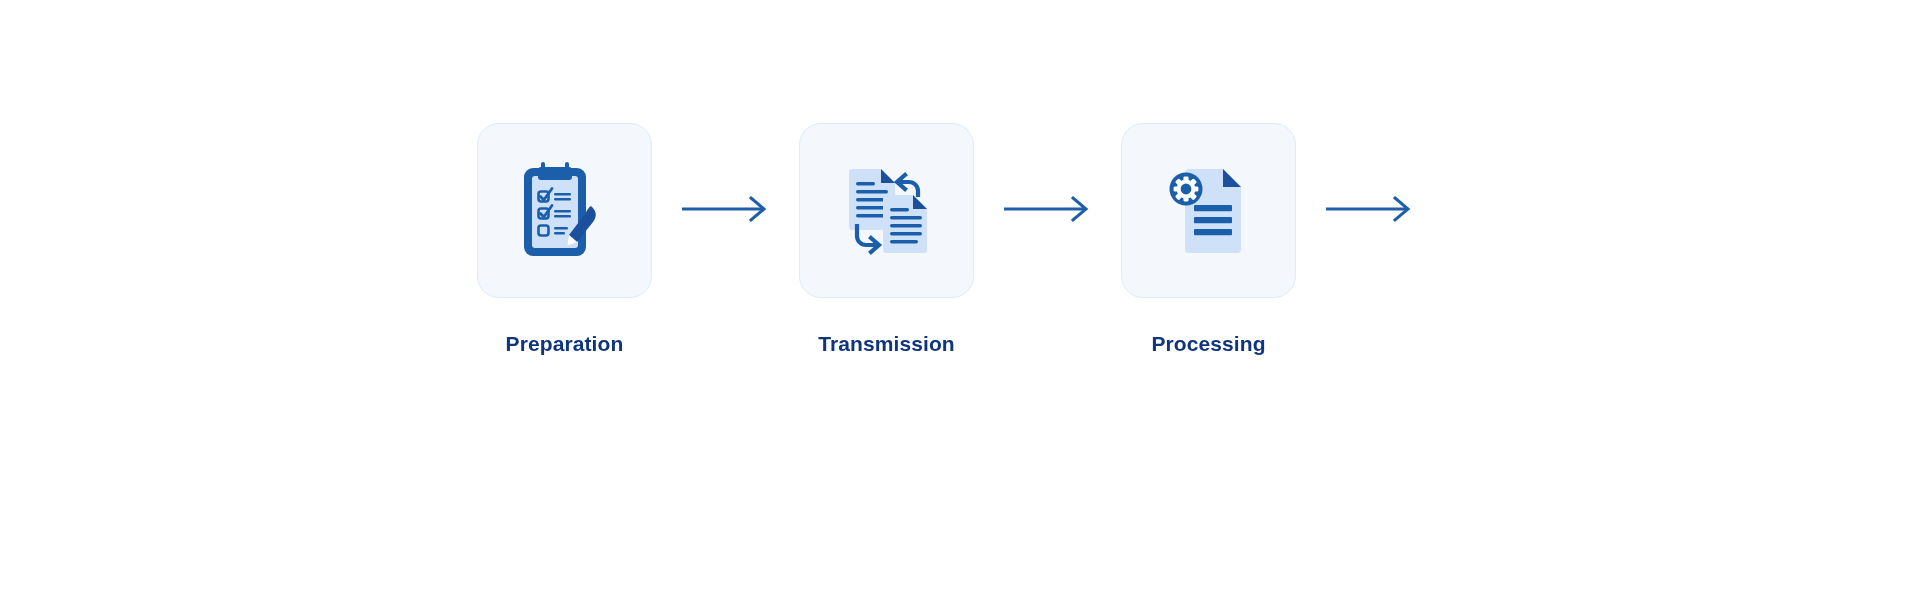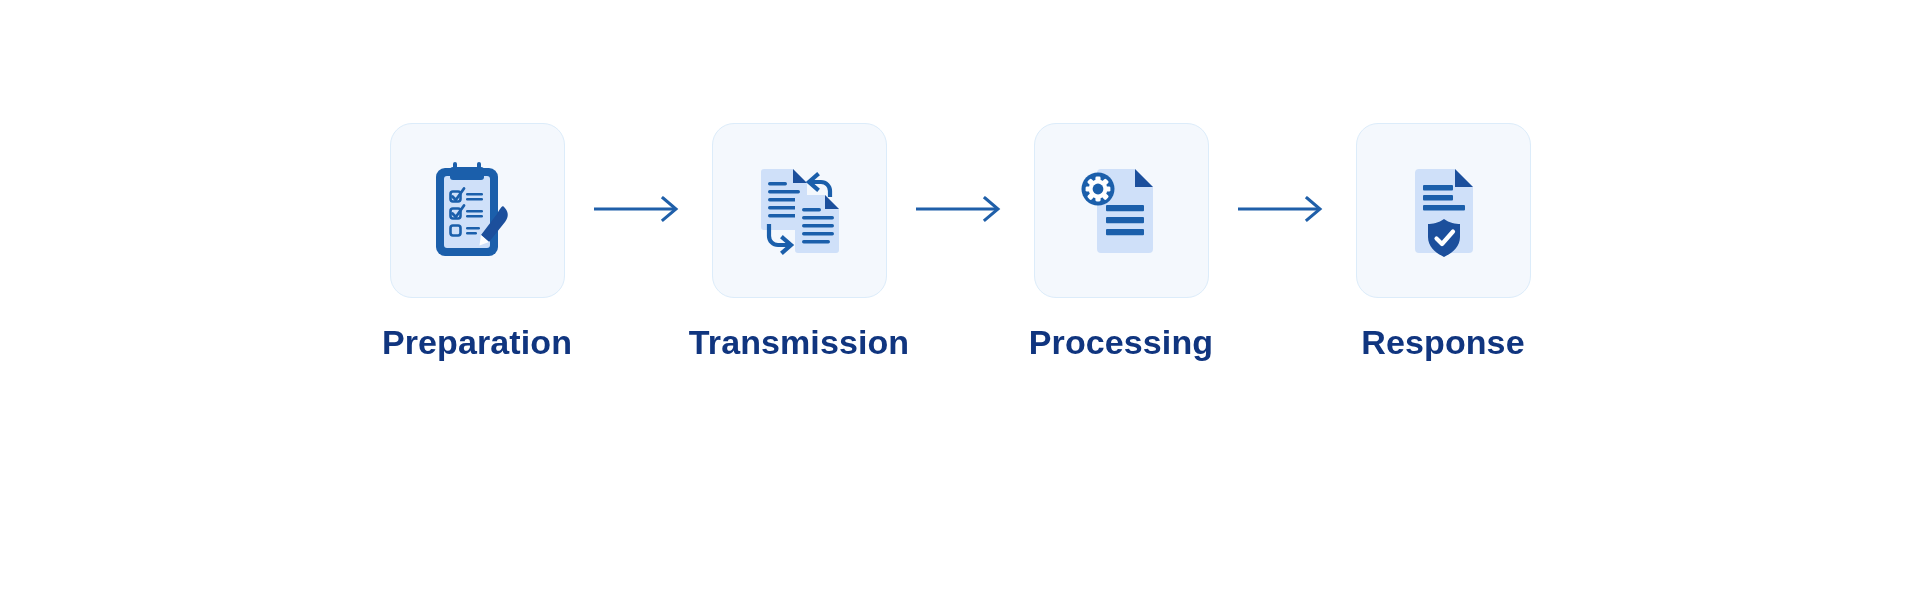--- a/index.html
+++ b/index.html
@@ -32,22 +32,22 @@
     box-sizing:border-box;
     background:#f4f8fd;
     border:1.5px solid #dcecfa;
     border-radius:22px;
     display:flex;
     align-items:center;
     justify-content:center;
   }
   .card svg{display:block;}
   .label{
-    margin-top:27px;
-    font-size:34px;
+    margin-top:35px;
+    font-size:21px;
     font-weight:bold;
     color:#10357f;
     letter-spacing:.1px;
     white-space:nowrap;
     line-height:1;
   }
   .connector{
     width:147px;
     height:175px;
     display:flex;
@@ -181,34 +181,15 @@
 
     <div class="connector">
       <span>
         <svg width="92" height="30" viewBox="0 0 92 30">
           <line x1="2" y1="15" x2="82" y2="15" stroke="#1f5fa9" stroke-width="3"></line>
           <polyline points="71,4 84,15 71,26" fill="none" stroke="#1f5fa9" stroke-width="3" stroke-linecap="square" stroke-linejoin="miter"></polyline>
         </svg>
       </span>
     </div>
 
-    <div class="step">
-      <div class="card">
-        <span>
-          <svg width="92" height="100" viewBox="0 0 92 100">
-
-            <path d="M18 8 H58 L76 26 V88 a4 4 0 0 1 -4 4 H22 a4 4 0 0 1 -4 -4 V12 a4 4 0 0 1 4 -4 Z" fill="#cfe0f9"></path>
-            <path d="M58 8 L76 26 H58 Z" fill="#1c4f9c"></path>
-
-            <rect x="26" y="24" width="30" height="5.6" rx="1" fill="#1b5fab"></rect>
-            <rect x="26" y="34" width="30" height="5.6" rx="1" fill="#1b5fab"></rect>
-            <rect x="26" y="44" width="42" height="5.6" rx="1" fill="#1b5fab"></rect>
-
-            <path d="M47 58 c-5 4 -12 5 -16 5 v13 c0 10 8 16 16 20 c8 -4 16 -10 16 -20 V63 c-4 0 -11 -1 -16 -5 Z" fill="#1c4f9c"></path>
-            <path d="M39.5 77.5 L45 83 L56 70.5" fill="none" stroke="#ffffff" stroke-width="4.2" stroke-linecap="round" stroke-linejoin="round"></path>
-          </svg>
-        </span>
-      </div>
-      <div class="label">Response</div>
-    </div>
 
   </div>
 </div>
 
 </body></html>

